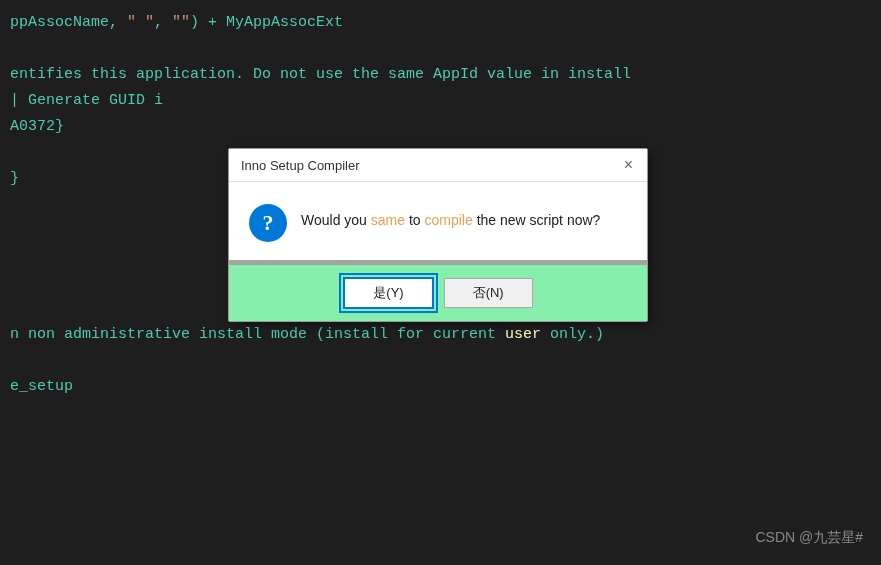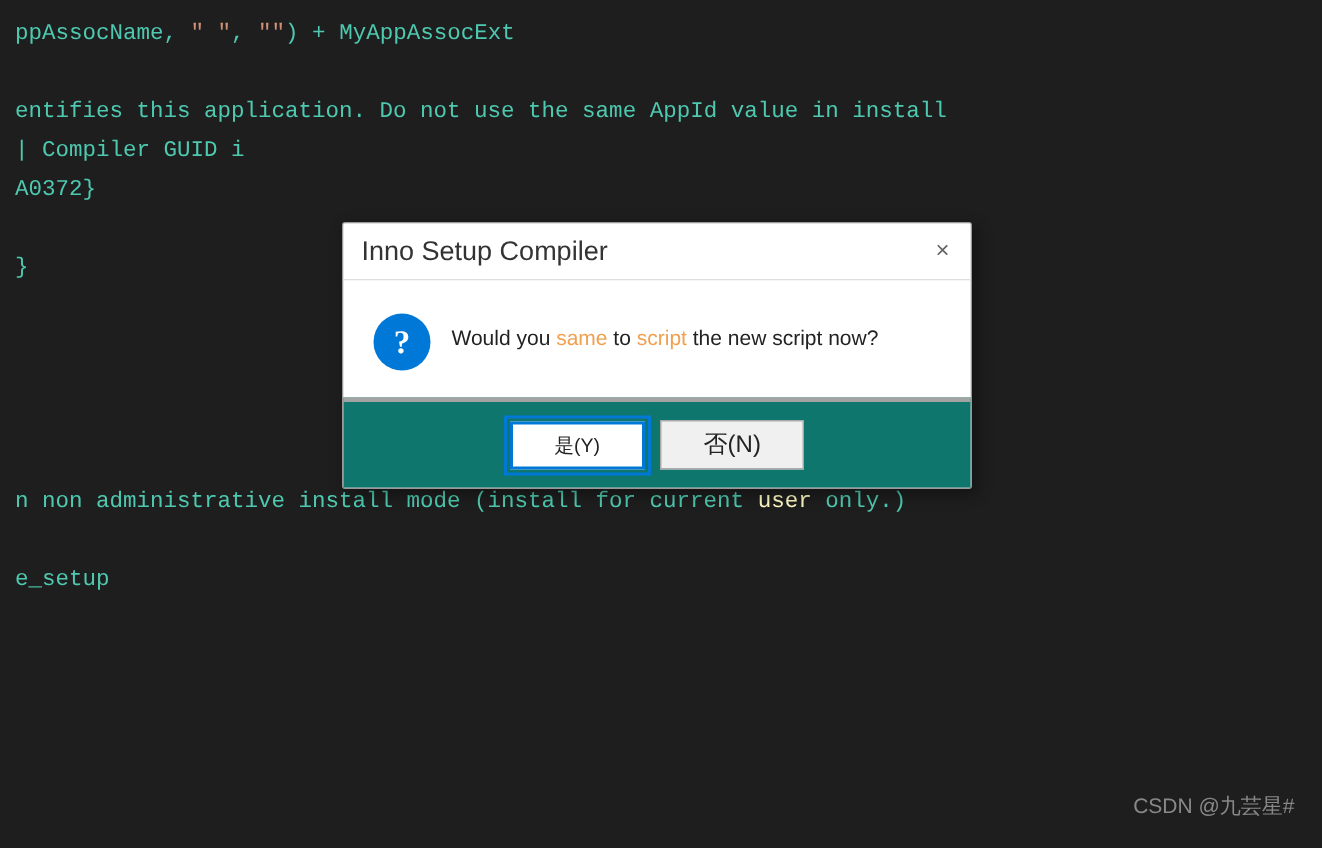--- a/index.html
+++ b/index.html
@@ -69,21 +69,21 @@
       padding: 8px 12px;
       display: flex;
       align-items: center;
       justify-content: space-between;
       font-family: Arial, sans-serif;
       font-size: 13px;
       color: #333;
     }
 
     .dialog-title {
-      font-size: 18px;
+      font-size: 13px;
       color: #333;
       font-family: Arial, sans-serif;
     }
 
     .dialog-close {
       background: none;
       border: none;
       cursor: pointer;
       font-size: 16px;
       color: #666;
@@ -116,61 +116,61 @@
 
     .dialog-message {
       font-family: Arial, sans-serif;
       font-size: 14px;
       color: #222;
       line-height: 1.5;
       padding-top: 6px;
     }
 
     .dialog-footer {
-      background: #0f766e;
+      background: #86efac;
       padding: 12px 16px;
       display: flex;
       align-items: center;
       justify-content: center;
       gap: 10px;
-      border-top: 3px solid #a3a3a3;
+      border-top: 5px solid #a3a3a3;
     }
 
     .btn-yes {
       background: #fff;
       border: 2px solid #0078d7;
       color: #222;
       padding: 5px 28px;
       font-size: 13px;
       font-family: Arial, sans-serif;
       cursor: pointer;
       min-width: 80px;
       outline: 2px solid #0078d7;
       outline-offset: 2px;
     }
 
     .btn-no {
       background: #f0f0f0;
       border: 1px solid #aaa;
       color: #222;
       padding: 5px 28px;
-      font-size: 16px;
+      font-size: 13px;
       font-family: Arial, sans-serif;
       cursor: pointer;
       min-width: 80px;
     }
   </style>
 </head>
 <body>
 
 <div class="code-bg">
   <div class="code-line normal">ppAssocName, <span class="str">" "</span>, <span class="str">""</span>) + MyAppAssocExt</div>
   <div class="code-line">&nbsp;</div>
   <div class="code-line comment">entifies this application. Do not use <span style="color:#4ec9b0">the</span> same AppId value in install</div>
-  <div class="code-line comment">| Compiler GUID i</div>
+  <div class="code-line comment">| Generate GUID i</div>
   <div class="code-line comment">A0372}</div>
   <div class="code-line">&nbsp;</div>
   <div class="code-line normal">}</div>
   <div class="code-line">&nbsp;</div>
   <div class="code-line">&nbsp;</div>
   <div class="code-line">&nbsp;</div>
   <div class="code-line">&nbsp;</div>
   <div class="code-line">&nbsp;</div>
   <div class="code-line comment">n non administrative install mode (install for current <span style="color:#fef9c3">user</span> only.)</div>
   <div class="code-line">&nbsp;</div>
@@ -183,21 +183,21 @@
   <div class="dialog">
 
     <div class="dialog-titlebar">
       <span class="dialog-title">Inno Setup Compiler</span>
       <button class="dialog-close">×</button>
     </div>
 
     <div class="dialog-body">
       <div class="dialog-icon">?</div>
       <div class="dialog-message">
-        Would you <span style="color:#f0a050">same</span> to <span style="color:#f0a050">script</span> <span style="color:#222">the</span> new script now?
+        Would you <span style="color:#f0a050">same</span> to <span style="color:#f0a050">compile</span> <span style="color:#222">the</span> new script now?
       </div>
     </div>
 
     <div class="dialog-footer">
       <button class="btn-yes">是(Y)</button>
       <button class="btn-no">否(N)</button>
     </div>
   </div>
 </div>
 

